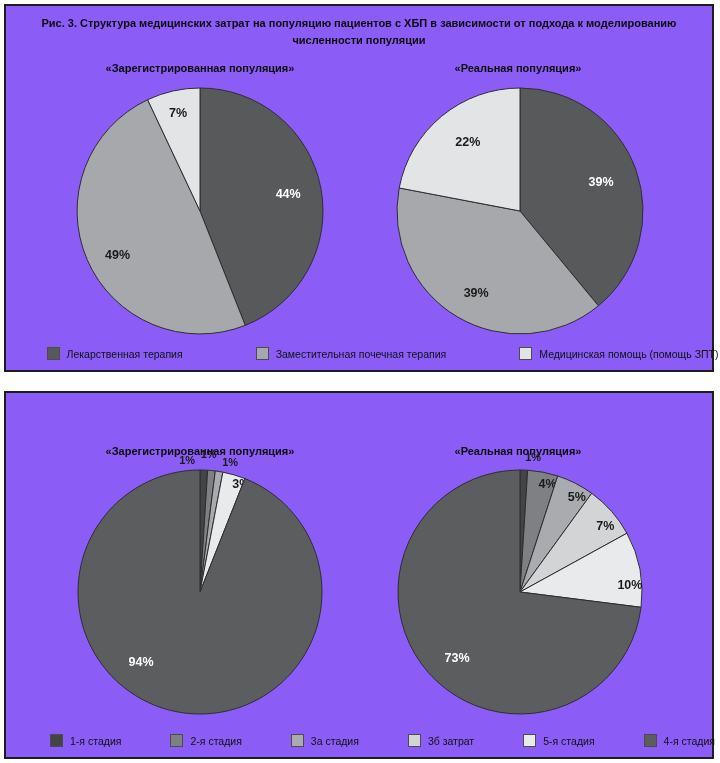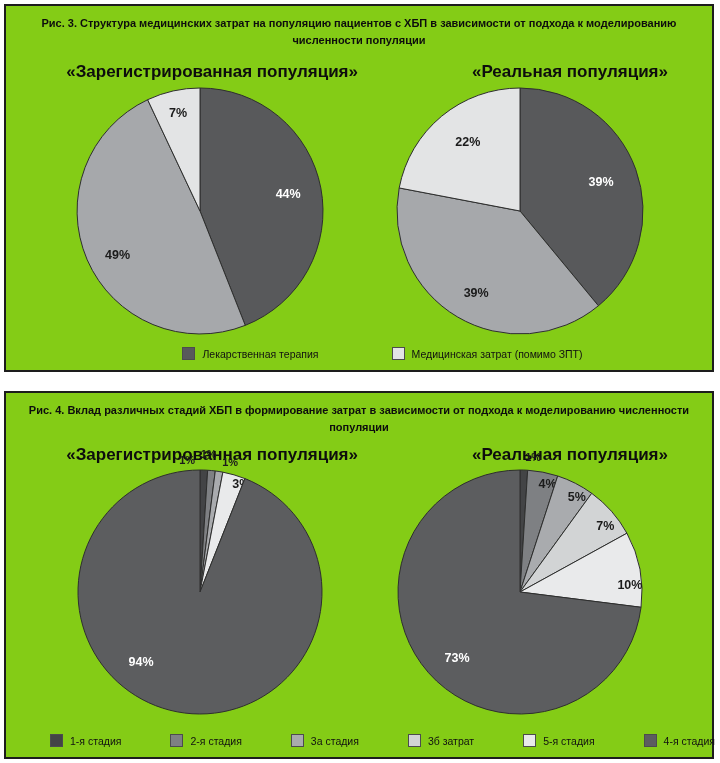--- a/index.html
+++ b/index.html
@@ -2,38 +2,38 @@
 <html><head>
 <meta charset="utf-8">
 <style>
   html,body{margin:0;padding:0;}
   body{
     width:720px;height:763px;position:relative;background:#ffffff;
     font-family:"Liberation Sans",sans-serif;color:#111;overflow:hidden;
   }
   .figure{
     position:absolute;left:4px;width:710px;height:368px;
-    border:2px solid #1d1d1d;box-sizing:border-box;background:#84cc16;
+    border:2px solid #1d1d1d;box-sizing:border-box;background:#8b5cf6;
   }
   #figure-3{top:4px;}
   #figure-4{top:391px;}
   .fig-title{
     position:absolute;top:9px;left:0;right:0;text-align:center;
     font-weight:bold;font-size:11px;line-height:1.55;color:#0d0d0d;
   }
   #figure-3 .fig-title{padding:0 30px;}
   #figure-4 .fig-title{padding:0 16px;}
   .subtitle{
-    position:absolute;width:316px;text-align:right;
-    font-weight:bold;font-size:17px;color:#0d0d0d;
+    position:absolute;width:316px;text-align:center;
+    font-weight:bold;font-size:11px;color:#0d0d0d;
   }
   #figure-3 .subtitle{top:56px;}
   #figure-4 .subtitle{top:52px;}
   .subtitle.left{left:36px;}
-  .subtitle.right{left:346px;}
+  .subtitle.right{left:354px;}
   .pies{position:absolute;left:0;top:0;width:706px;height:364px;}
   .legend{
     position:absolute;left:0;right:0;bottom:10px;
     display:flex;justify-content:center;align-items:center;
   }
   #figure-3 .legend{gap:26px;}
   #figure-4 .legend{gap:2px;}
   .legend-item{display:flex;align-items:center;gap:7px;font-size:10.5px;color:#111;white-space:nowrap;margin-left:47px;}
   .swatch{width:13px;height:13px;border:1px solid #4c4c4e;box-sizing:border-box;flex:0 0 auto;}
   .pie-label{font-weight:bold;}
@@ -58,28 +58,31 @@
       <text x="470.2" y="287.1" text-anchor="middle" dominant-baseline="central" class="pie-label" font-size="12.5" fill="#1b1b1b">39%</text>
       <path d="M 514 205 L 393.18 181.95 A 123 123 0 0 1 514.00 82.00 Z" fill="#e3e4e5" stroke="#2e2e2f" stroke-width="1" stroke-linejoin="round"></path>
       <text x="461.8" y="135.8" text-anchor="middle" dominant-baseline="central" class="pie-label" font-size="12.5" fill="#1b1b1b">22%</text>
     </svg>
   <div class="legend" id="legend-0">
       <span class="legend-item">
         <span class="swatch" style="background: rgb(88, 89, 91);"></span>
         <span>Лекарственная терапия</span>
       </span>
       <span class="legend-item">
+        <span class="swatch" style="background: rgb(166, 168, 171);"></span>
+        <span>Заместительная почечная терапия</span>
+      </span>
+      <span class="legend-item">
         <span class="swatch" style="background: rgb(227, 228, 229);"></span>
-        <span>Медицинская затрат (помимо ЗПТ)</span>
+        <span>Медицинская помощь (помощь ЗПТ)</span>
       </span>
     </div>
 </div>
 
 <div class="figure" id="figure-4">
-  <div class="fig-title">Рис. 4. Вклад различных стадий ХБП в формирование затрат в зависимости от подхода к моделированию численности популяции</div>
   <div class="subtitle left">«Зарегистрированная популяция»</div>
   <div class="subtitle right">«Реальная популяция»</div>
   <svg class="pies" id="pies-1" viewBox="0 0 706 364">
       <path d="M 194 199 L 194.00 77.00 A 122 122 0 0 1 201.66 77.24 Z" fill="#434446" stroke="#2e2e2f" stroke-width="1" stroke-linejoin="round"></path>
       <text x="181.2" y="67.1" text-anchor="middle" dominant-baseline="central" class="pie-label" font-size="11" fill="#1b1b1b">1%</text>
       <path d="M 194 199 L 201.66 77.24 A 122 122 0 0 1 209.29 77.96 Z" fill="#7e8083" stroke="#2e2e2f" stroke-width="1" stroke-linejoin="round"></path>
       <text x="202.7" y="60.6" text-anchor="middle" dominant-baseline="central" class="pie-label" font-size="11" fill="#1b1b1b">1%</text>
       <path d="M 194 199 L 209.29 77.96 A 122 122 0 0 1 216.86 79.16 Z" fill="#a9abae" stroke="#2e2e2f" stroke-width="1" stroke-linejoin="round"></path>
       <text x="224.1" y="68.7" text-anchor="middle" dominant-baseline="central" class="pie-label" font-size="11" fill="#1b1b1b">1%</text>
       <path d="M 194 199 L 216.86 79.16 A 122 122 0 0 1 238.91 85.57 Z" fill="#e9eaeb" stroke="#2e2e2f" stroke-width="1" stroke-linejoin="round"></path>

